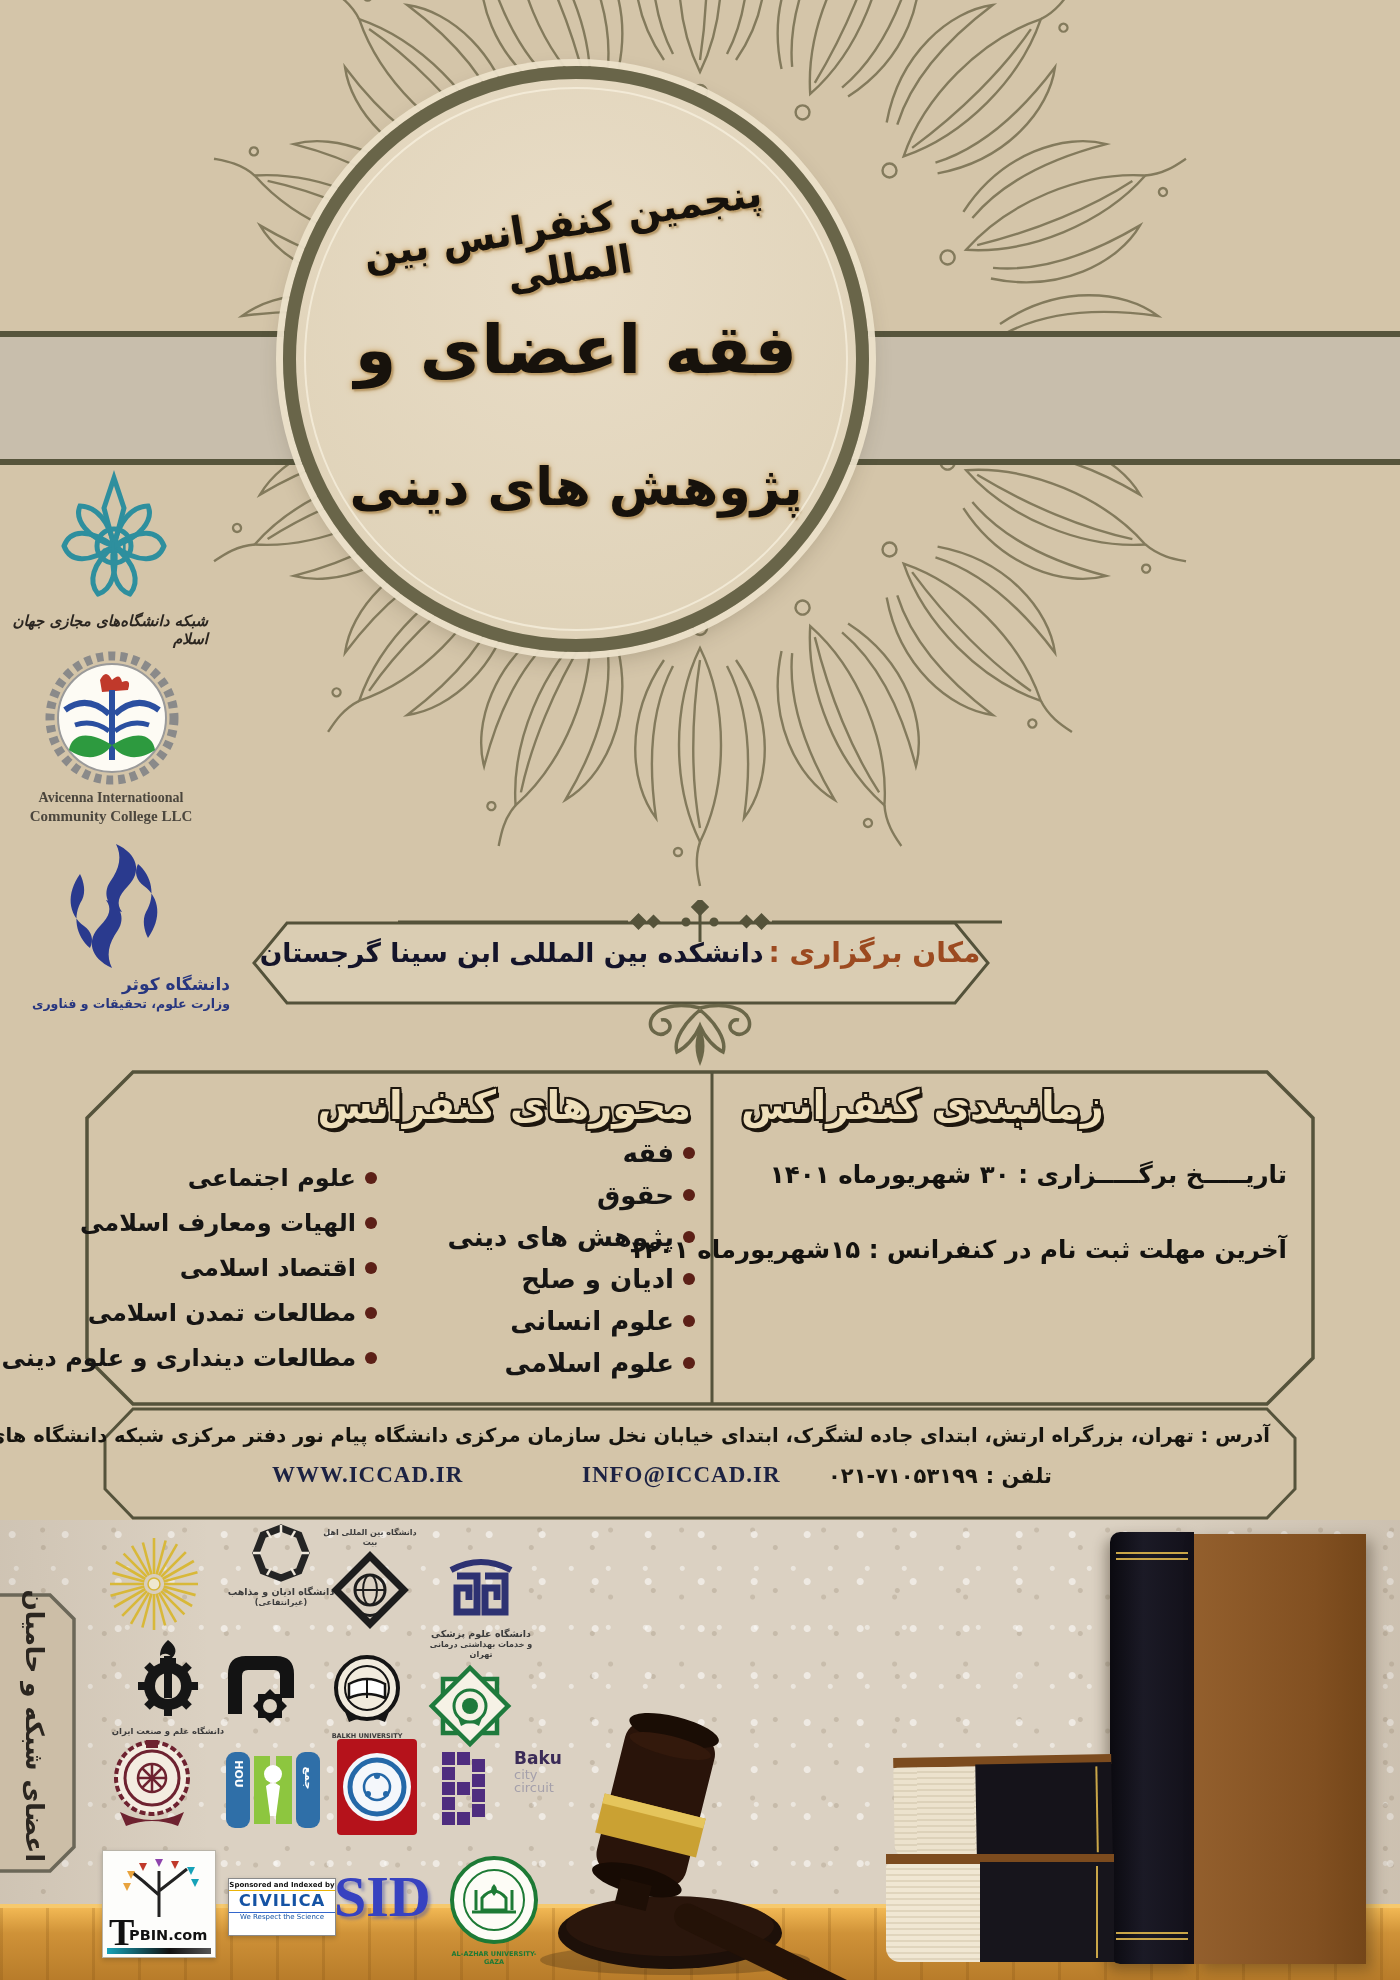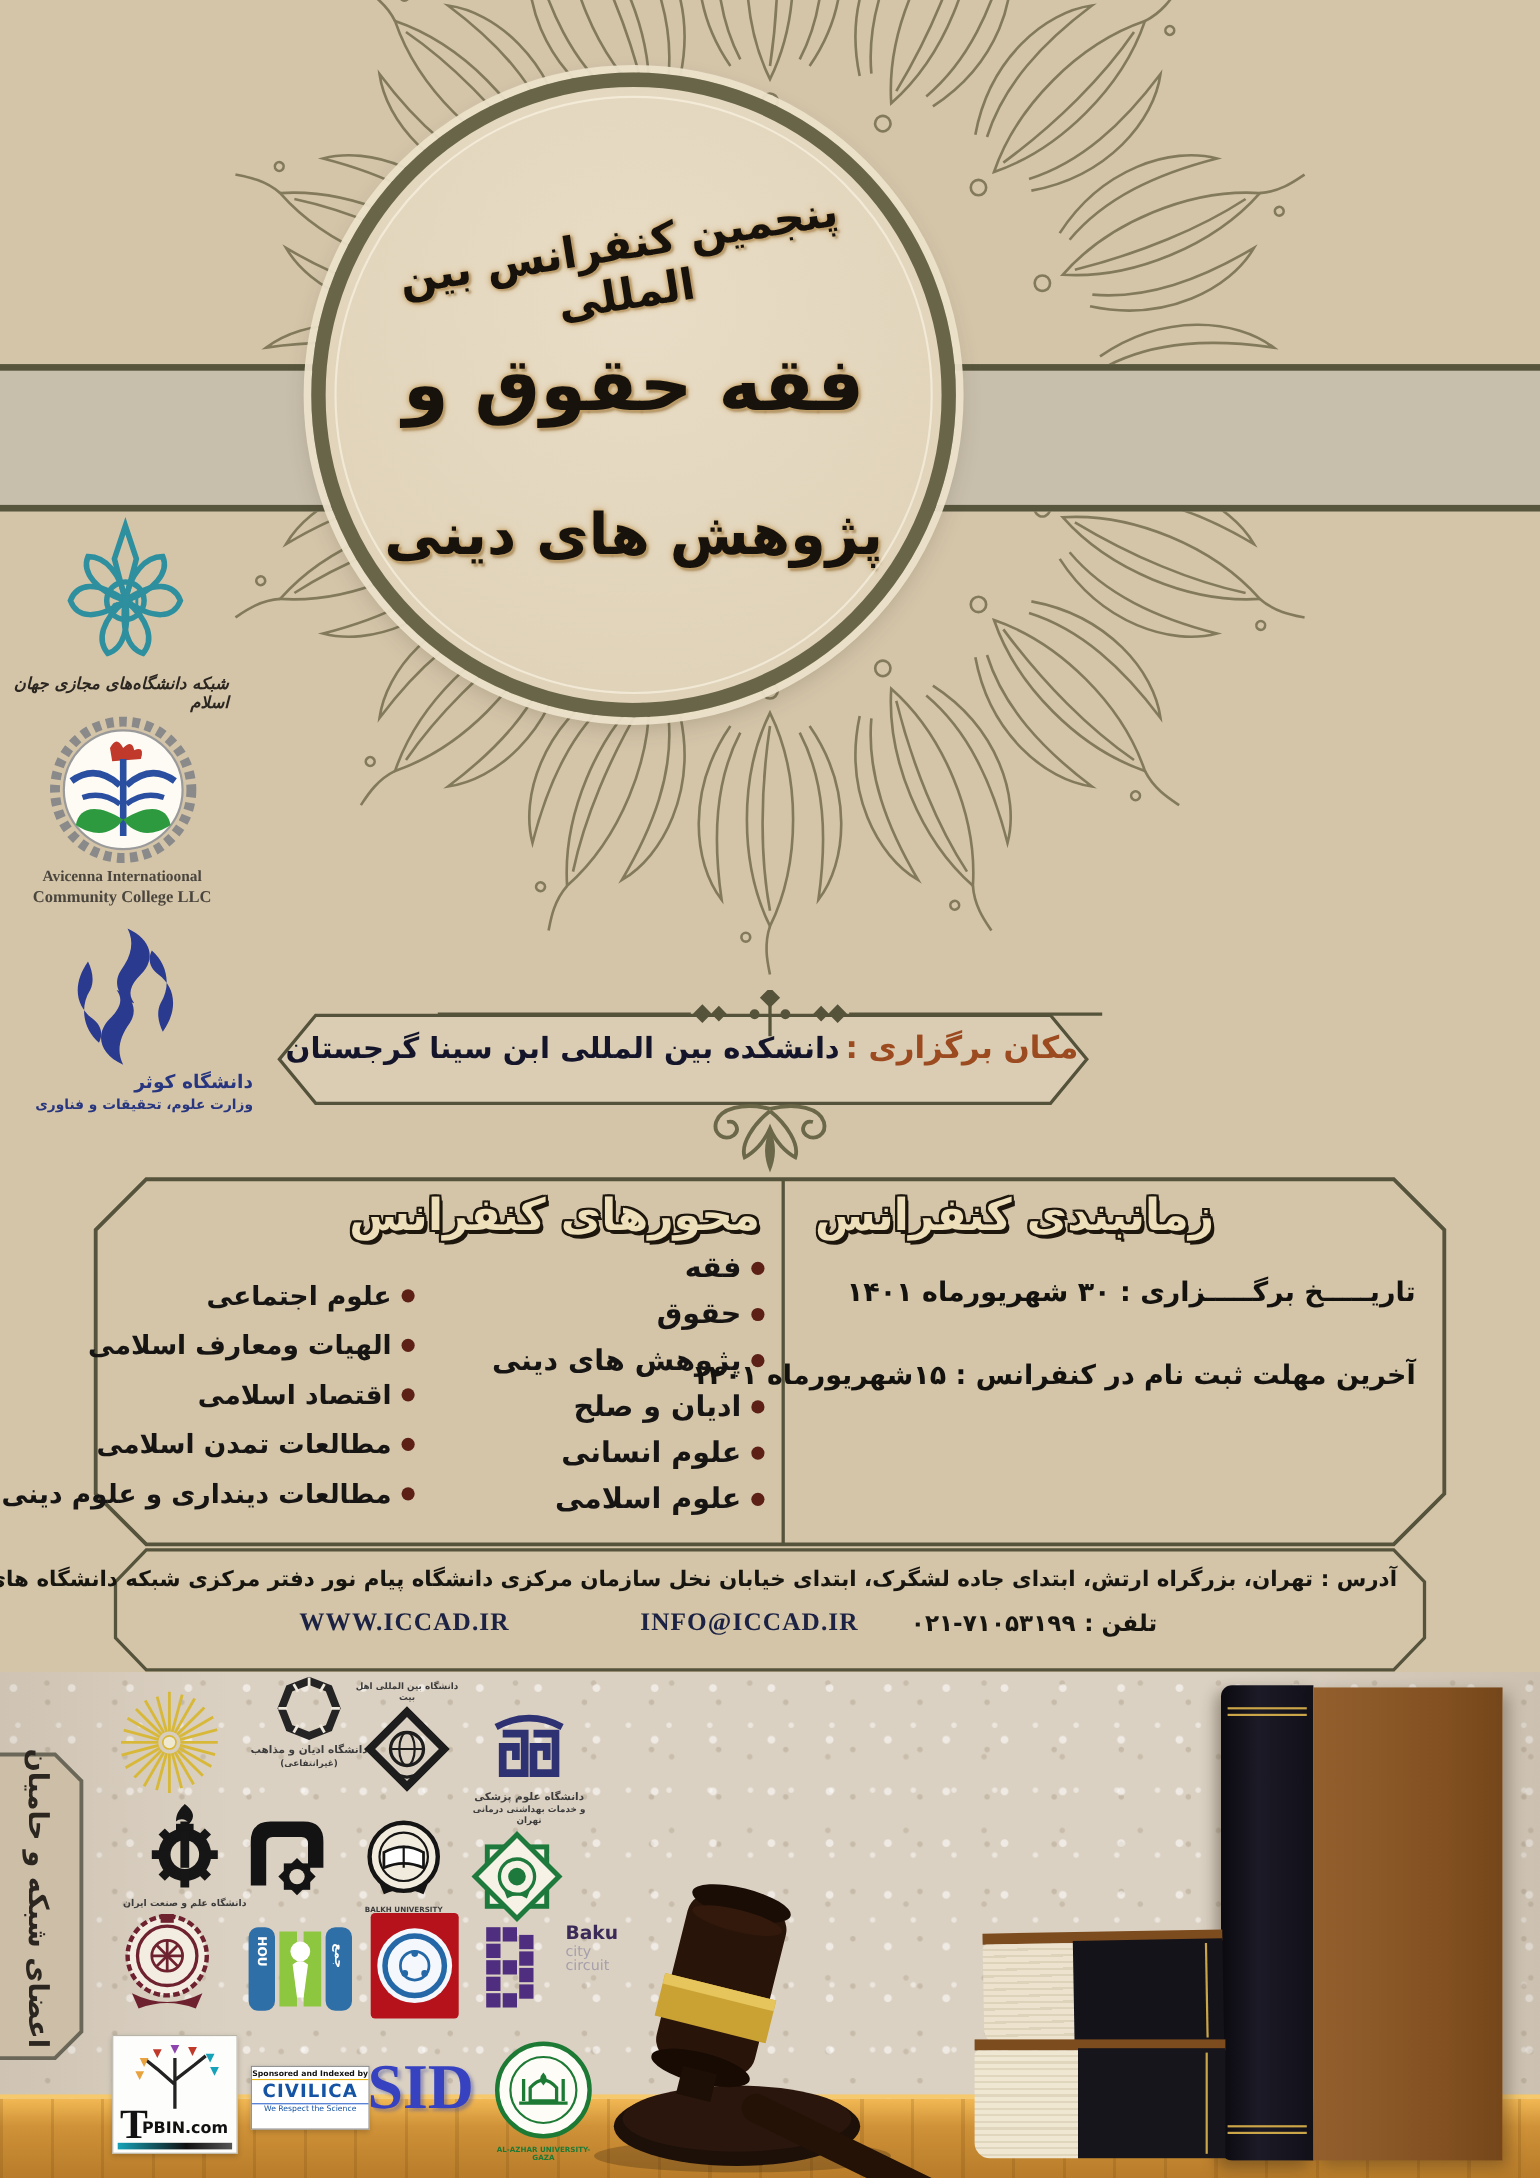--- a/index.html
+++ b/index.html
@@ -132,21 +132,21 @@
     <use href="#arm" transform="rotate(270)"></use>
       <use href="#arm" transform="rotate(292.5)"></use>
       <use href="#arm" transform="rotate(315)"></use>
     <use href="#arm" transform="rotate(337.5)"></use>
   </svg>
 
   <div class="band"></div>
 
   <div class="title-circle">
     <div class="title-line title-1">پنجمین کنفرانس بین المللی</div>
-    <div class="title-line title-2">فقه حقوق و</div>
+    <div class="title-line title-2">فقه اعضای و</div>
     <div class="title-line title-3">پژوهش های دینی</div>
   </div>
 
   <svg class="abs" style="left:58px;top:468px;z-index:4" width="112" height="142" viewBox="0 0 112 142">
     <g stroke="#2e8f9e" stroke-width="5" fill="none">
       <path d="M56,10 L66,40 L56,78 L46,40 Z"></path>
       <path d="M56,78 C 30,60 12,62 6,78 C 12,94 30,96 56,78 Z"></path>
       <path d="M56,78 C 82,60 100,62 106,78 C 100,94 82,96 56,78 Z"></path>
       <path d="M56,78 C 34,96 30,114 40,126 C 54,122 60,102 56,78 Z"></path>
       <path d="M56,78 C 78,96 82,114 72,126 C 58,122 52,102 56,78 Z"></path>

